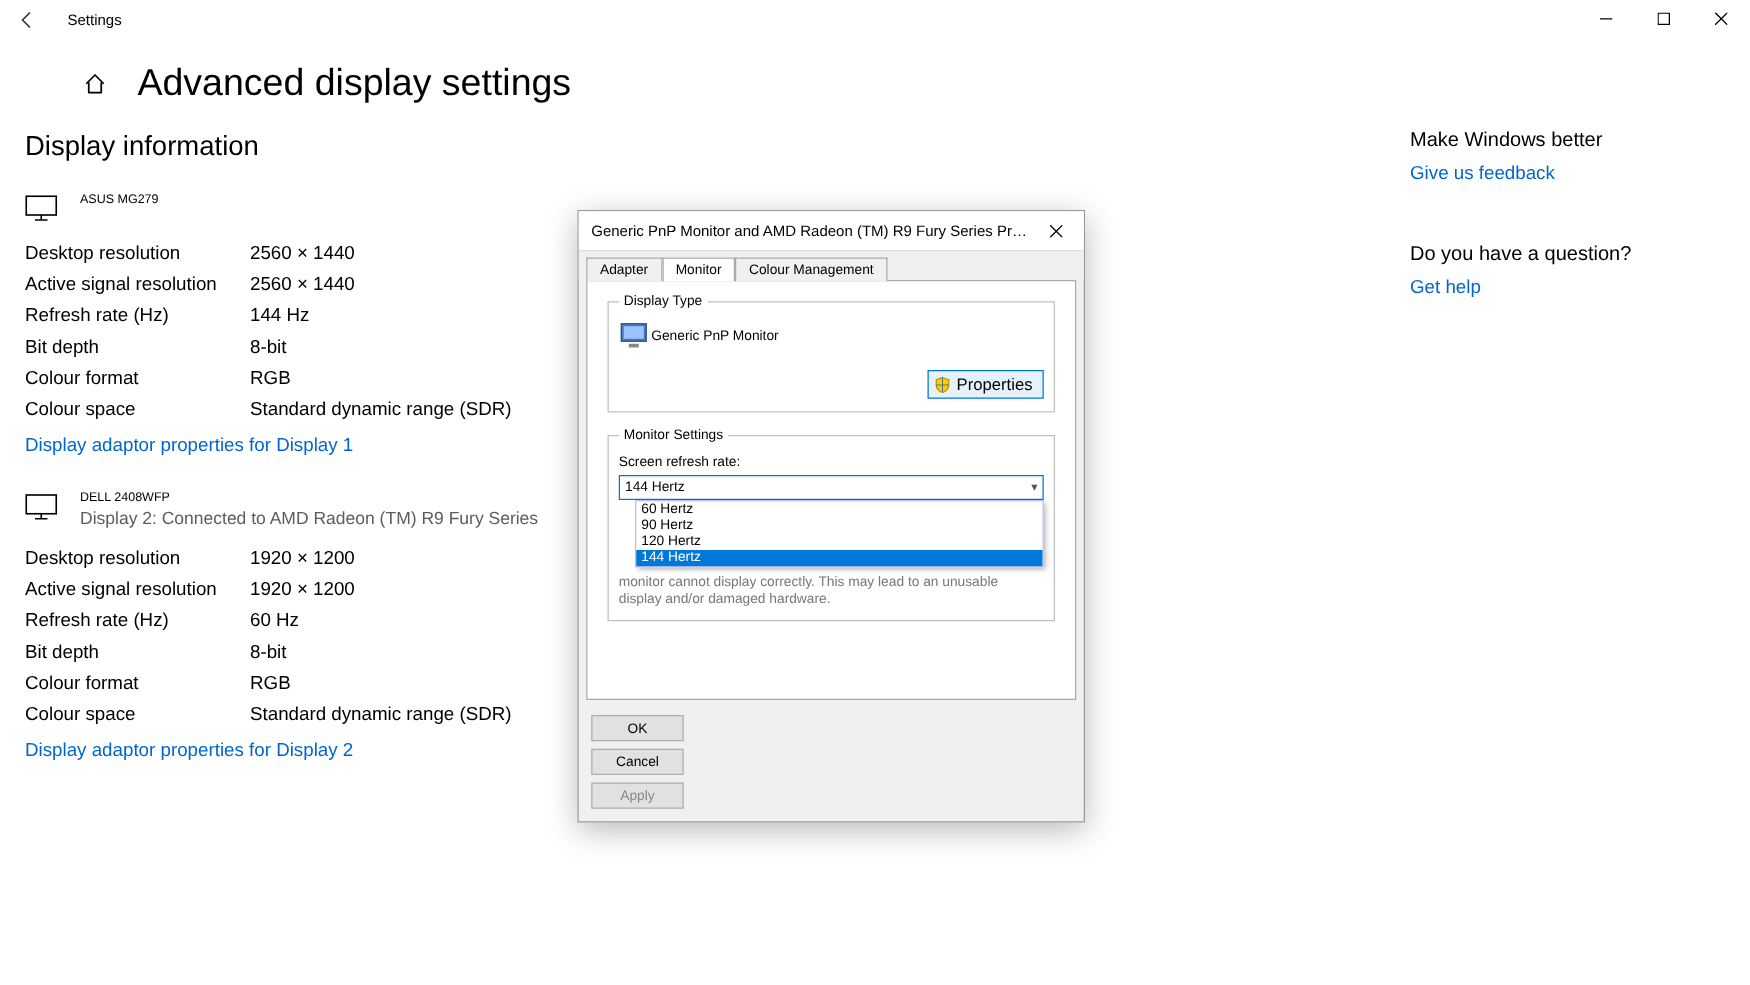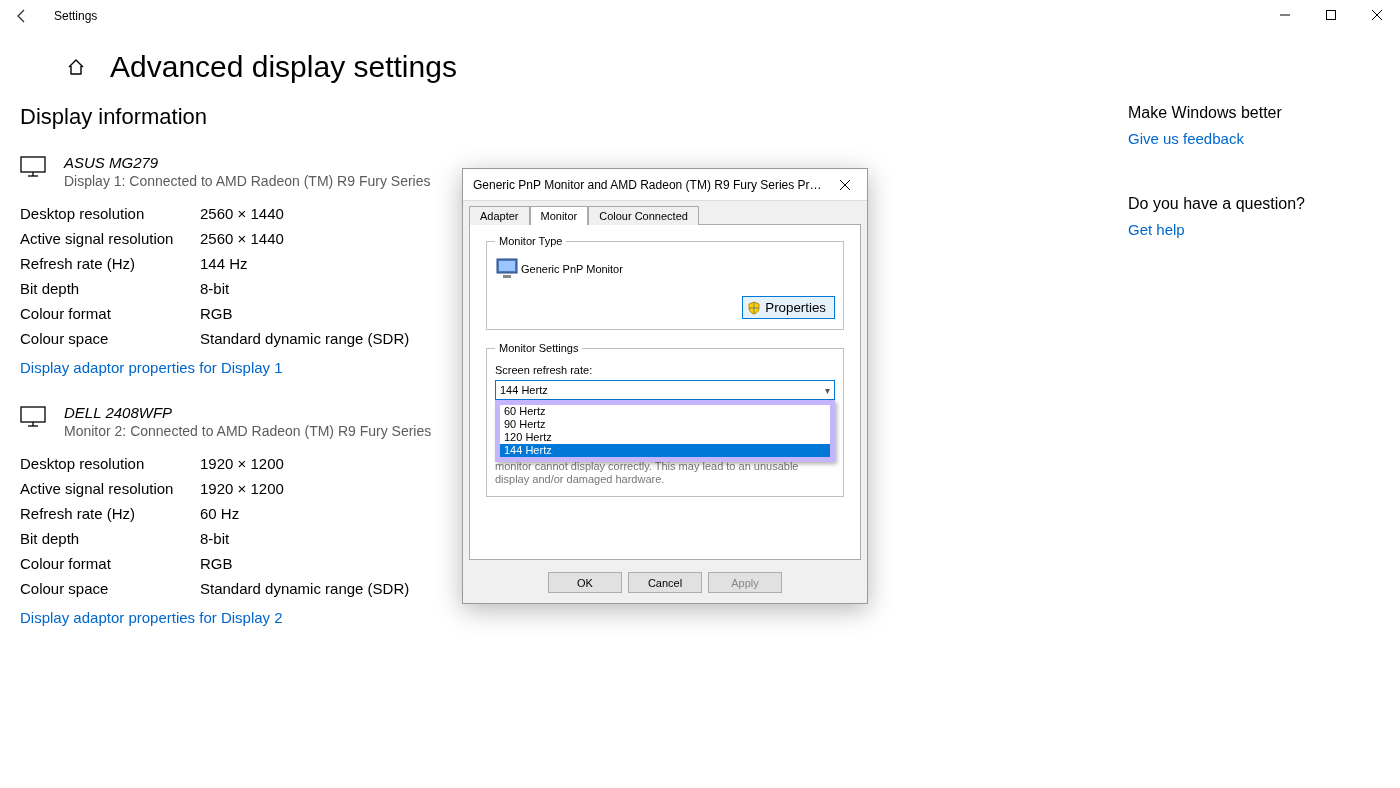--- a/index.html
+++ b/index.html
@@ -34,21 +34,21 @@
 
 .content { display: flex; padding: 12px 20px 0; }
 .main { flex: 1; }
 .sidebar { width: 240px; margin-left: 40px; margin-right: 12px; }
 
 h2.section-title { font-size: 22px; font-weight: 500; margin-bottom: 24px; }
 
 .display-block { margin-bottom: 28px; }
 .display-head { display: flex; align-items: flex-start; margin-bottom: 12px; }
 .monitor-icon { margin-right: 18px; margin-top: 2px; }
-.display-name { font-size: 15px; font-style: italic; }
+.display-name { font-size: 10px; }
 .display-sub { color: #5c5c5c; font-size: 14px; margin-top: 2px; }
 
 .prop-row { display: flex; padding: 4px 0; font-size: 15px; }
 .prop-label { width: 180px; }
 .prop-value { color: #000; }
 
 a.link { color: #0066cc; text-decoration: none; font-size: 15px; display: inline-block; margin-top: 8px; cursor: pointer; }
 
 .side-head { font-size: 16px; font-weight: 400; margin-bottom: 8px; }
 .side-link { color: #0066cc; font-size: 15px; text-decoration: none; cursor: pointer; display: inline-block; }
@@ -129,33 +129,33 @@
   padding: 0 4px;
   justify-content: space-between;
   cursor: pointer;
 }
 .combo .caret { font-size: 10px; color: #555; }
 .dropdown {
   position: relative;
 }
 .dd-list {
   position: absolute;
-  left: 0; right: 0;
+  left: 13px; right: 0;
   top: 20px;
-  border: 5px solid #c4b5fd;
+  border: 1px solid #c4b5fd;
   background: #fff;
   box-shadow: 2px 2px 4px rgba(0,0,0,0.3);
   z-index: 5;
 }
 .dd-item { padding: 0 4px; line-height: 13px; font-size: 11px; cursor: pointer; }
 .dd-item.selected { background: #0078d7; color: #fff; }
 
 .note { color: #777; font-size: 11px; line-height: 13px; }
 
-.dlg-buttons { display: flex; justify-content: center; gap: 6px; padding: 6px 10px 10px; }
+.dlg-buttons { display: flex; justify-content: space-between; gap: 6px; padding: 6px 10px 10px; flex-direction: column; }
 .dlg-btn {
   width: 74px;
   height: 21px;
   border: 1px solid #adadad;
   background: #e1e1e1;
   font-size: 11px;
   cursor: pointer;
 }
 .dlg-btn.disabled { color: #888; }
 
@@ -204,21 +204,20 @@
 
     <div class="display-block">
       <div class="display-head">
         <svg class="monitor-icon" width="26" height="22" viewBox="0 0 26 22">
           <rect x="1" y="1" width="24" height="15" stroke="#000" fill="none" stroke-width="1.3"></rect>
           <line x1="8" y1="20" x2="18" y2="20" stroke="#000" stroke-width="1.3"></line>
           <line x1="13" y1="16" x2="13" y2="20" stroke="#000" stroke-width="1.3"></line>
         </svg>
         <div>
           <div class="display-name">ASUS MG279</div>
-          <div class="display-sub">Display 1: Connected to AMD Radeon (TM) R9 Fury Series</div>
         </div>
       </div>
       <div class="prop-row">
           <div class="prop-label">Desktop resolution</div>
           <div class="prop-value">2560 × 1440</div>
         </div>
       <div class="prop-row">
           <div class="prop-label">Active signal resolution</div>
           <div class="prop-value">2560 × 1440</div>
         </div>
@@ -243,21 +242,21 @@
 
     <div class="display-block">
       <div class="display-head">
         <svg class="monitor-icon" width="26" height="22" viewBox="0 0 26 22">
           <rect x="1" y="1" width="24" height="15" stroke="#000" fill="none" stroke-width="1.3"></rect>
           <line x1="8" y1="20" x2="18" y2="20" stroke="#000" stroke-width="1.3"></line>
           <line x1="13" y1="16" x2="13" y2="20" stroke="#000" stroke-width="1.3"></line>
         </svg>
         <div>
           <div class="display-name">DELL 2408WFP</div>
-          <div class="display-sub">Monitor 2: Connected to AMD Radeon (TM) R9 Fury Series</div>
+          <div class="display-sub">Display 2: Connected to AMD Radeon (TM) R9 Fury Series</div>
         </div>
       </div>
       <div class="prop-row">
           <div class="prop-label">Desktop resolution</div>
           <div class="prop-value">1920 × 1200</div>
         </div>
       <div class="prop-row">
           <div class="prop-label">Active signal resolution</div>
           <div class="prop-value">1920 × 1200</div>
         </div>
@@ -300,26 +299,26 @@
       <svg width="10" height="10">
           <line x1="0" y1="0" x2="10" y2="10" stroke="#000"></line>
           <line x1="10" y1="0" x2="0" y2="10" stroke="#000"></line>
         </svg>
     </div>
   </div>
 
   <div class="tabstrip">
     <div class="tab">Adapter</div>
     <div class="tab active">Monitor</div>
-    <div class="tab">Colour Connected</div>
+    <div class="tab">Colour Management</div>
   </div>
 
   <div class="tab-body">
     <fieldset>
-      <legend>Monitor Type</legend>
+      <legend>Display Type</legend>
       <div class="mtype-row">
         <svg class="mon-icon" width="26" height="24" viewBox="0 0 26 24">
           <rect x="2" y="2" width="20" height="14" fill="#4a7bbf" stroke="#2a4a80"></rect>
           <rect x="4" y="4" width="16" height="10" fill="#9ec4ff"></rect>
           <rect x="8" y="18" width="8" height="3" fill="#888"></rect>
         </svg>
         <span>Generic PnP Monitor</span>
       </div>
       <div class="clearfix">
         <button class="props-btn">

